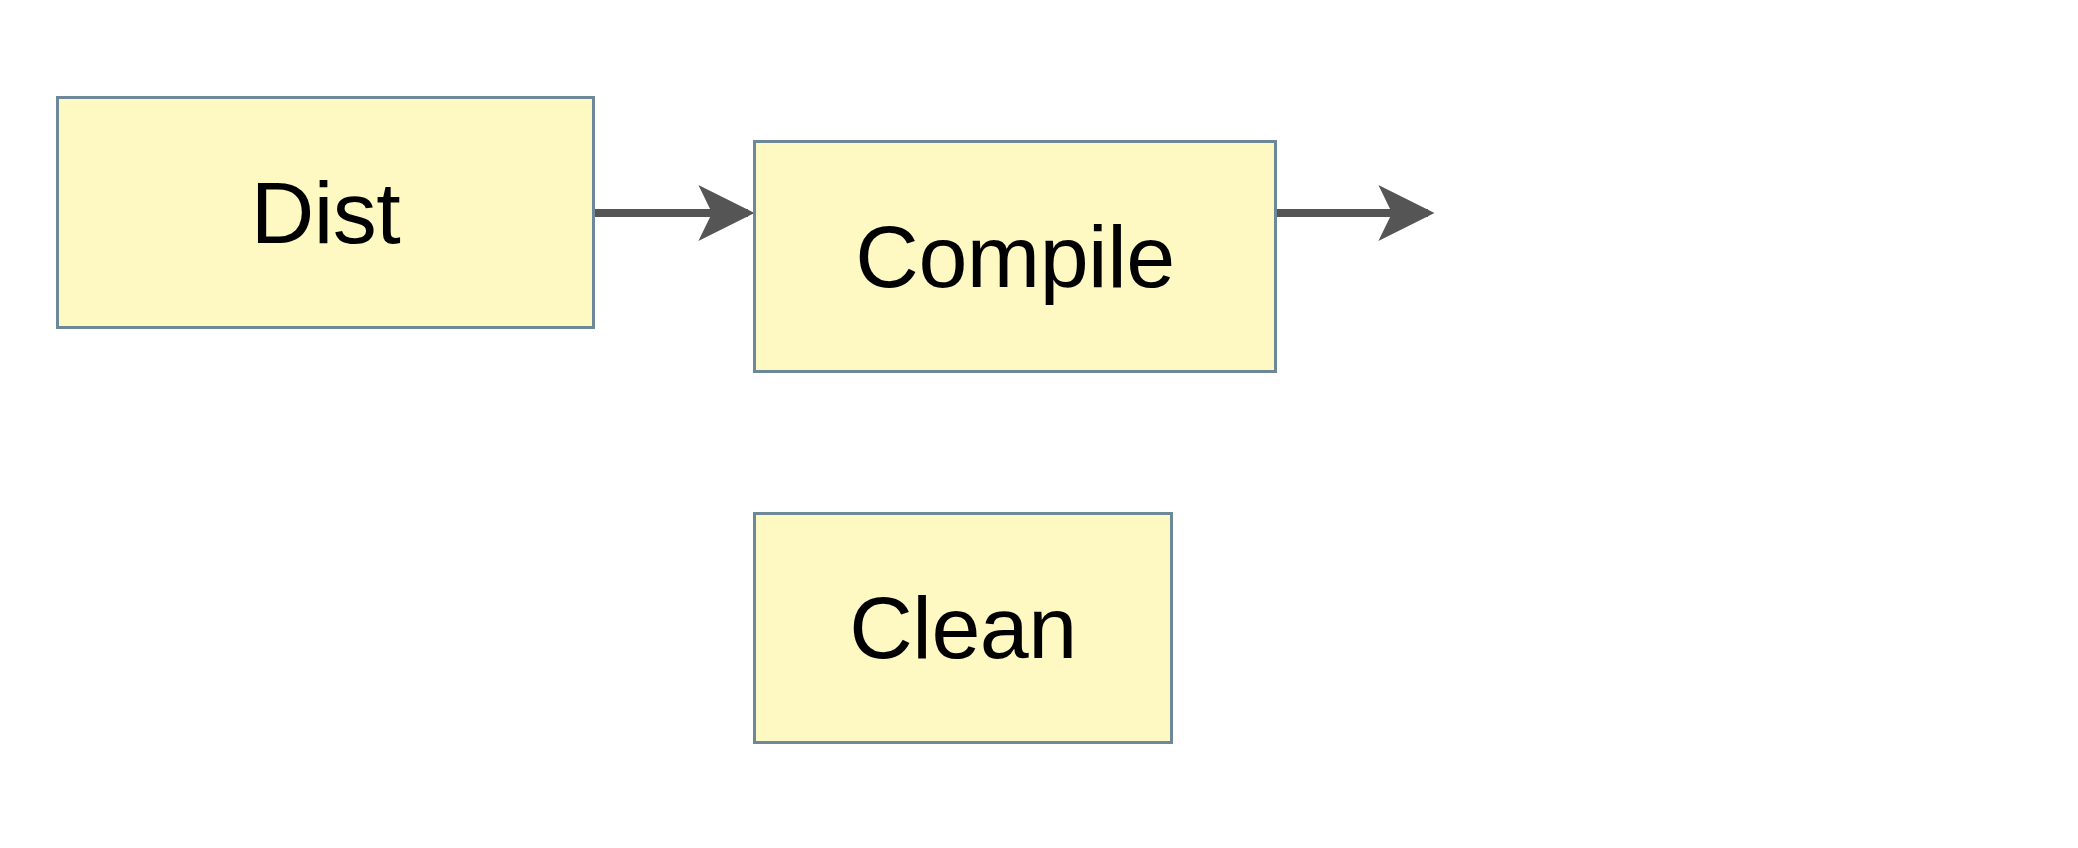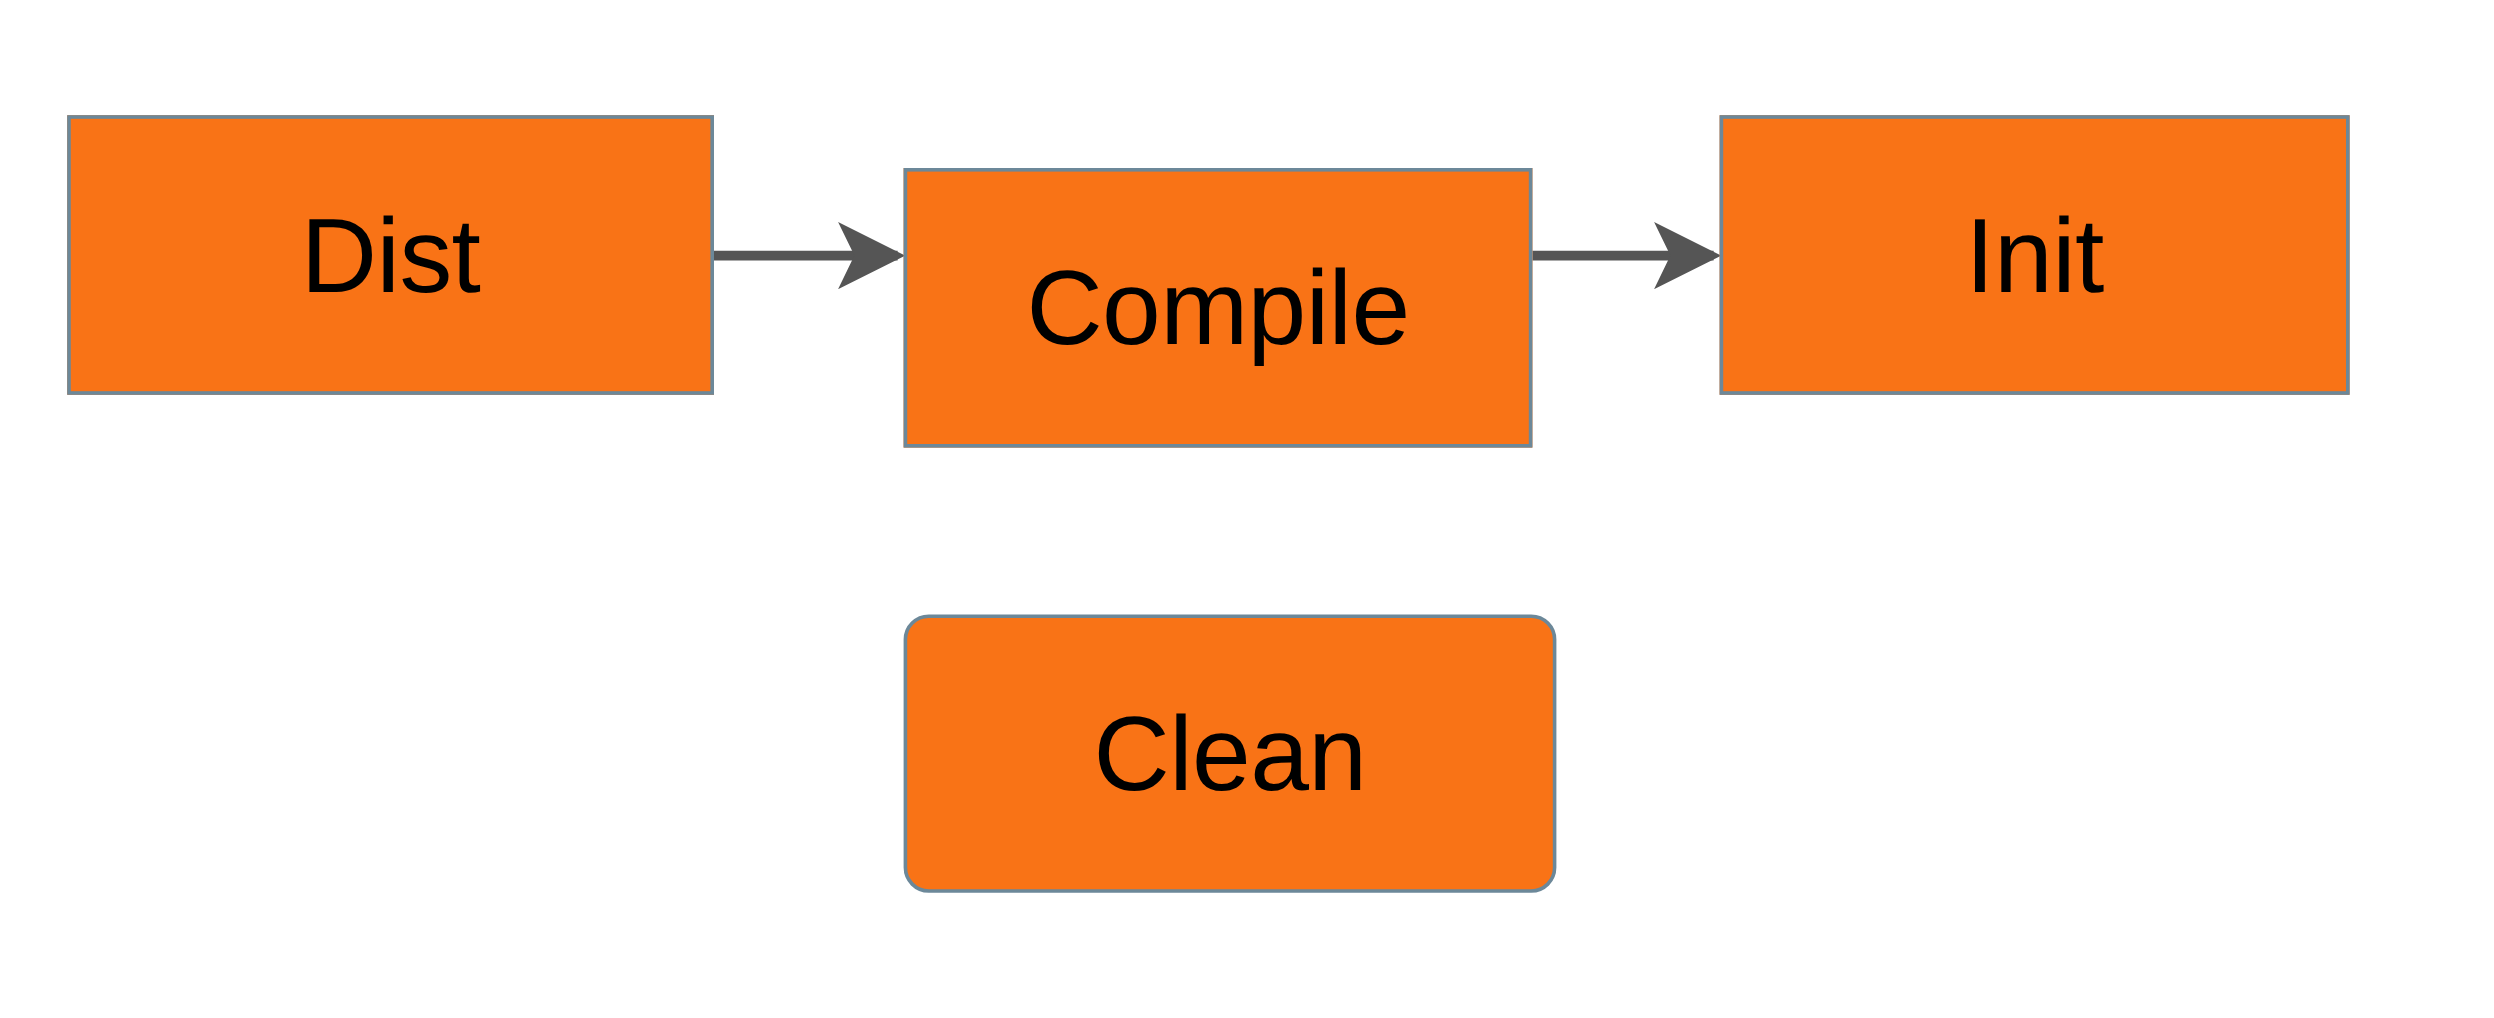--- a/index.html
+++ b/index.html
@@ -12,21 +12,21 @@
     position: relative;
     width: 2078px;
     height: 848px;
     background: #ffffff;
     overflow: hidden;
     font-family: "Liberation Sans", "DejaVu Sans", sans-serif;
   }
   .node {
     position: absolute;
     box-sizing: border-box;
-    background: #f97316;
+    background: #fef9c3;
     border: 3px solid #6c8899;
     display: flex;
     align-items: center;
     justify-content: center;
     color: #000000;
     font-weight: 400;
     line-height: 1;
     letter-spacing: -0.5px;
     user-select: none;
   }
@@ -75,21 +75,18 @@
   <div class="edge-hit" style="left:1277px; top:193px; width:156px;"></div>
 
   <div class="node" style="left:56px; top:96px; width:539px; height:233px;">
     <span class="node-label">Dist</span>
   </div>
 
   <div class="node" style="left:753px; top:96px; width:524px; height:233px;margin-top:44px;">
     <span class="node-label">Compile</span>
   </div>
 
-  <div class="node" style="left:1433px; top:96px; width:525px; height:233px;">
-    <span class="node-label">Init</span>
-  </div>
 
-  <div class="node" style="left:753px; top:512px; width:544px; height:232px;border-radius:21px;">
+  <div class="node" style="left:753px; top:512px; width:420px; height:232px;">
     <span class="node-label">Clean</span>
   </div>
 
 </div>
 
 </body></html>

